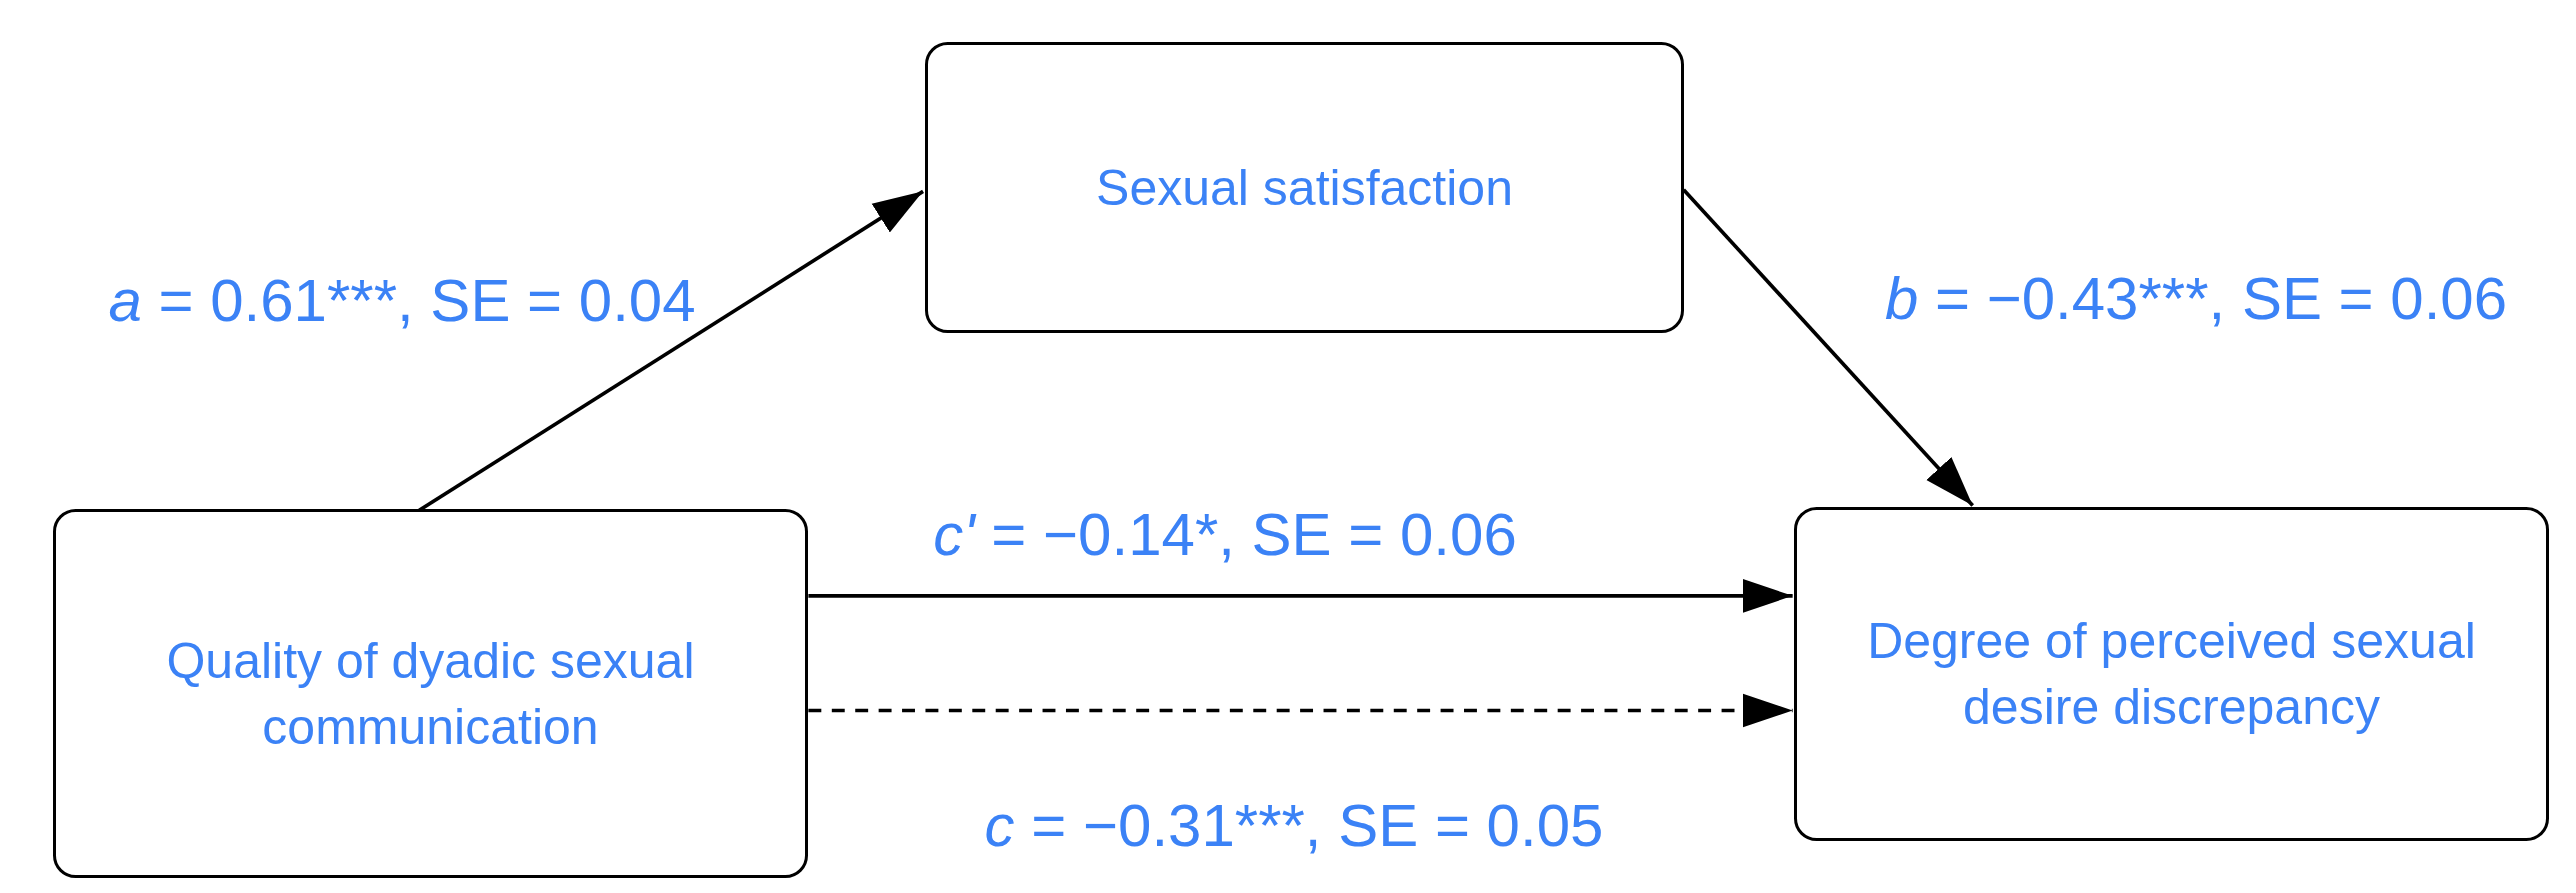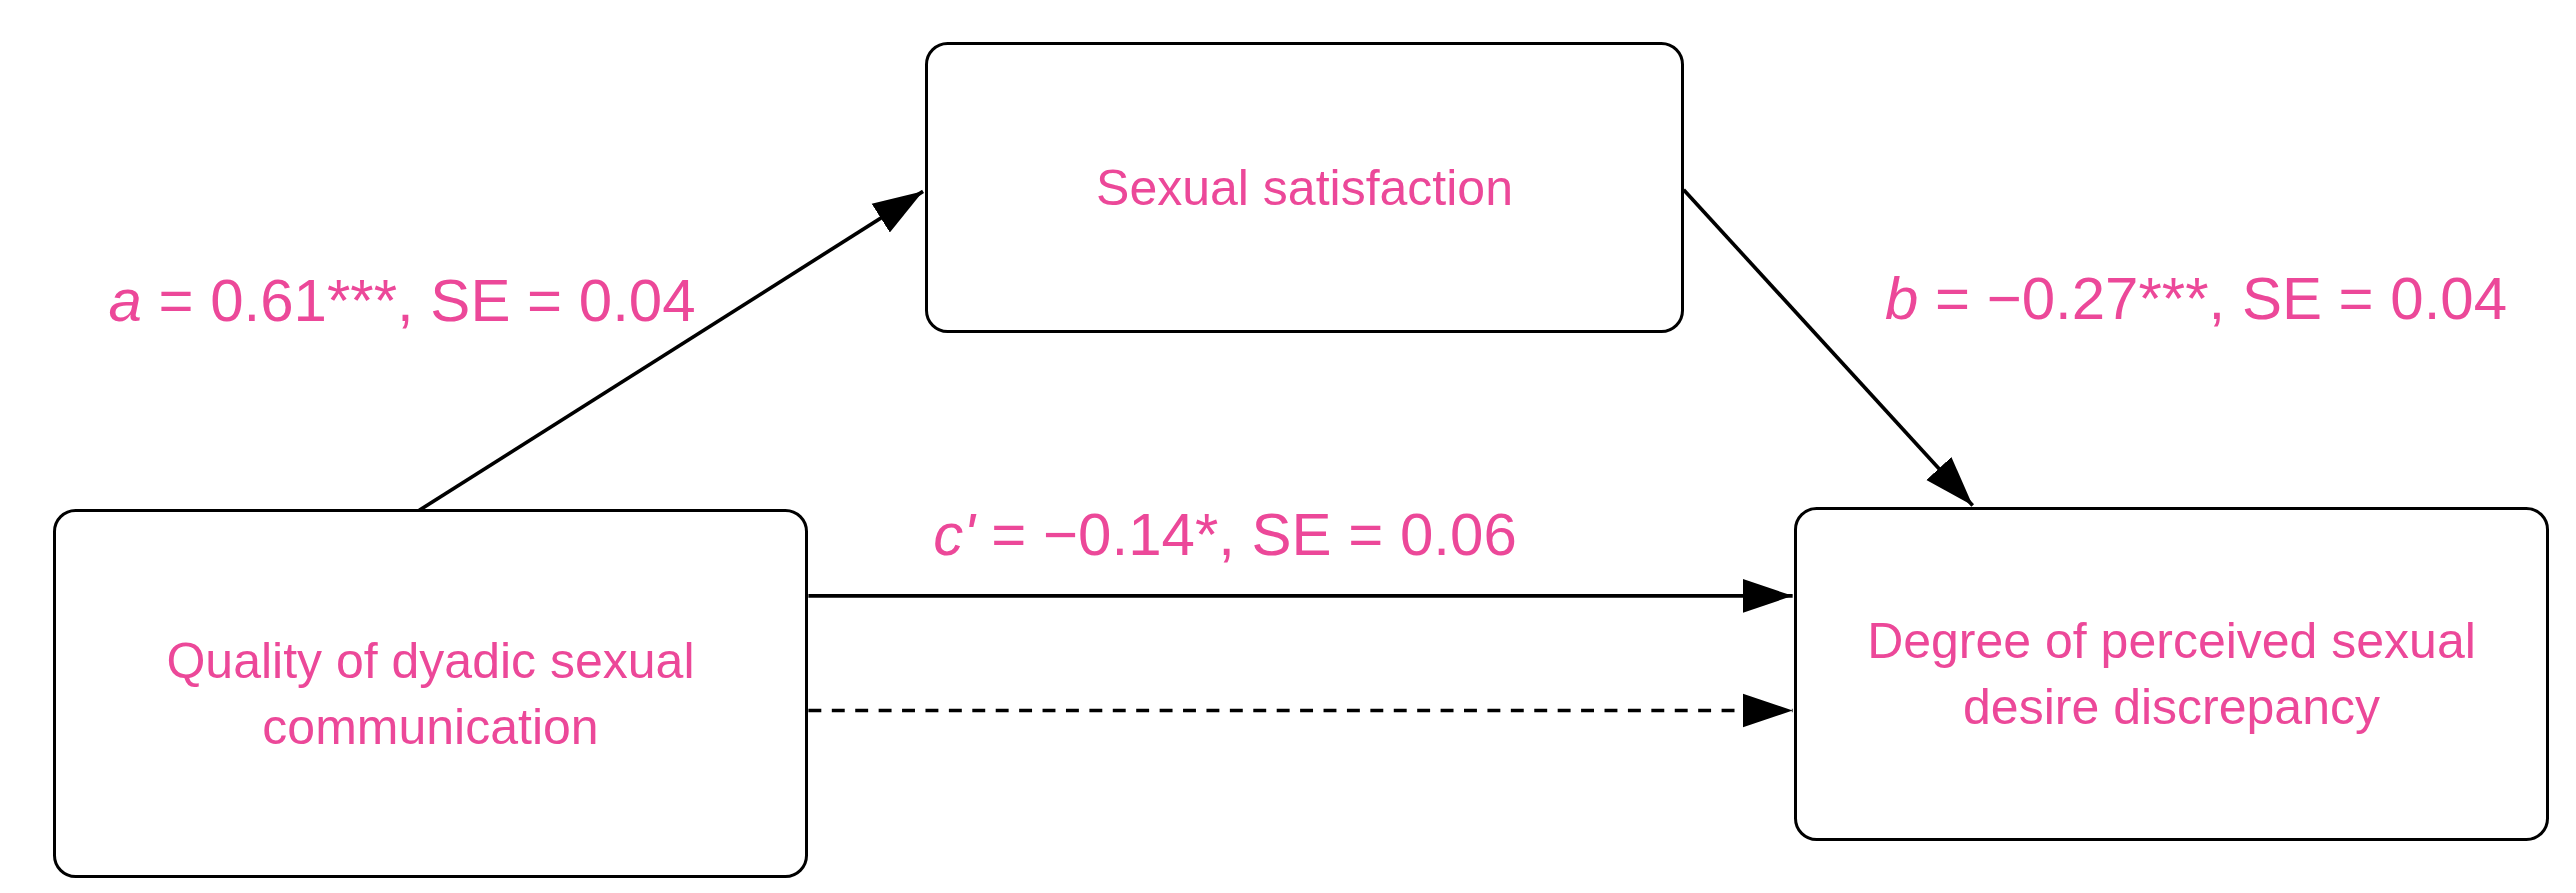--- a/index.html
+++ b/index.html
@@ -2,21 +2,21 @@
 <html style="font-size:13px"><head>
 <meta charset="utf-8">
 <style>
   html, body { margin: 0; padding: 0; background: #ffffff; }
   .canvas {
     position: relative;
     width: 2576px;
     height: 893px;
     background: #ffffff;
     font-family: "Liberation Sans", sans-serif;
-    color: #ec4899;
+    color: #3b82f6;
     overflow: hidden;
   }
   .arrow-layer {
     position: absolute;
     left: 0; top: 0;
     width: 2576px; height: 893px;
   }
   .node {
     position: absolute;
     box-sizing: border-box;
@@ -75,22 +75,25 @@
 
   <div class="node" id="node-outcome">
     <span class="node-label">Degree of perceived sexual desire discrepancy</span>
   </div>
 
   <div class="path-label" id="label-a">
     <span class="sym">a</span><span> = 0.61***, SE = 0.04</span>
   </div>
 
   <div class="path-label" id="label-b">
-    <span class="sym">b</span><span> = −0.27***, SE = 0.04</span>
+    <span class="sym">b</span><span> = −0.43***, SE = 0.06</span>
   </div>
 
   <div class="path-label" id="label-c-prime">
     <span class="sym">c'</span><span> = −0.14*, SE = 0.06</span>
   </div>
 
+  <div class="path-label" id="label-c">
+    <span class="sym">c</span><span> = −0.31***, SE = 0.05</span>
+  </div>
 
 </div>
 
 
 </body></html>

